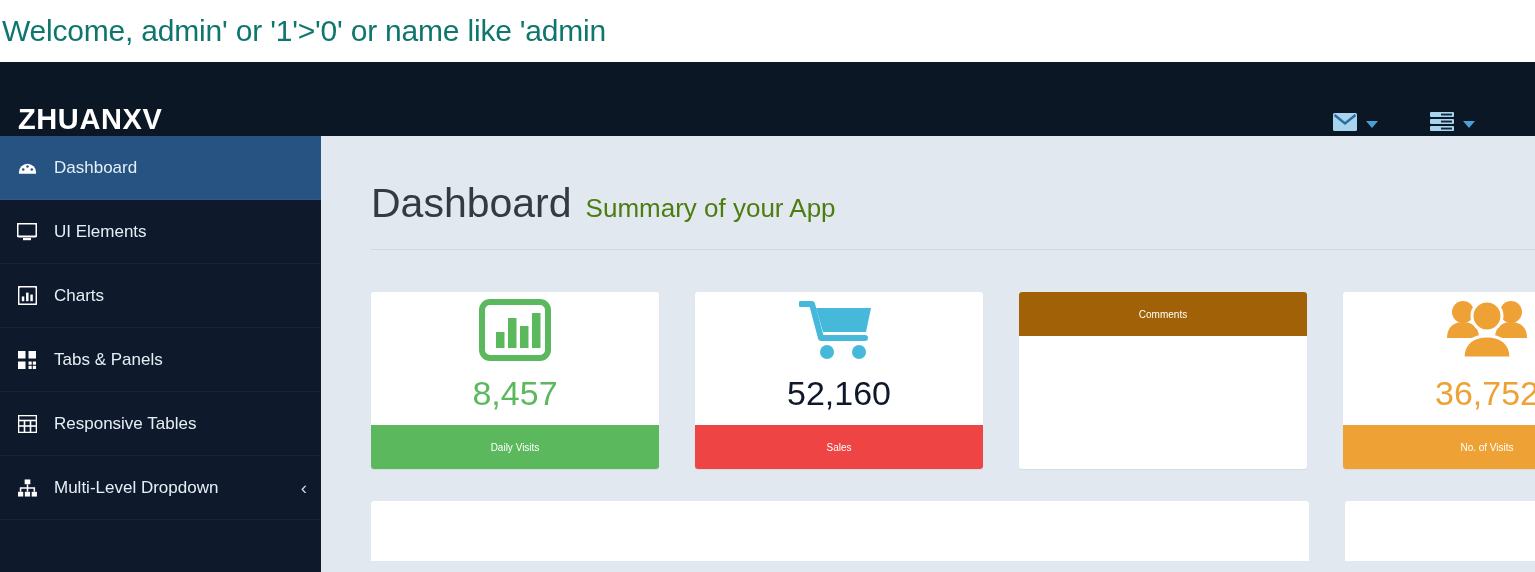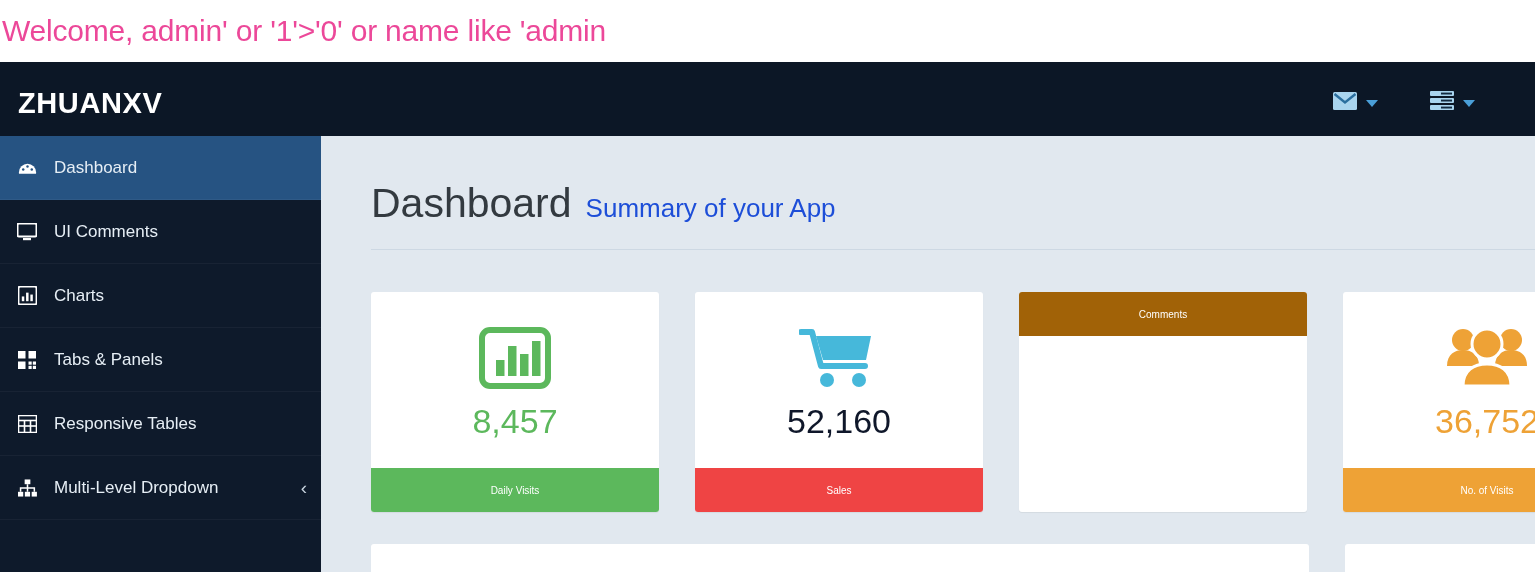--- a/index.html
+++ b/index.html
@@ -13,32 +13,32 @@
   
   .welcome-strip {
     height: 62px;
     background: #ffffff;
     display: flex;
     align-items: center;
     padding-left: 2px;
   }
   .welcome-text {
     font-size: 30px;
-    color: #ec4899;
+    color: #0f766e;
     font-weight: 400;
     letter-spacing: -0.2px;
     white-space: nowrap;
   }
 
   
   .navbar {
     height: 74px;
     background: #0c1726;
     display: flex;
-    align-items: center;
+    align-items: flex-end;
     justify-content: space-between;
     padding: 8px 60px 0 18px;
     position: relative;
   }
   .brand {
     color: #ffffff;
     font-size: 29px;
     font-weight: 700;
     letter-spacing: 0.6px;
   }
@@ -105,38 +105,38 @@
   }
   .page-head {
     display: flex;
     align-items: baseline;
     gap: 14px;
     padding-bottom: 22px;
     border-bottom: 1px solid #cdd8e3;
     margin-right: 0;
   }
   .page-title { font-size: 41px; color: #333a40; font-weight: 400; }
-  .page-sub { font-size: 26px; color: #1d4ed8; font-weight: 400; }
+  .page-sub { font-size: 26px; color: #4d7c0f; font-weight: 400; }
 
   
   .cards { display: flex; gap: 36px; margin-top: 42px; }
   .card {
     width: 288px;
     flex: 0 0 288px;
     background: #ffffff;
     border-radius: 3px;
     overflow: hidden;
     box-shadow: 0 1px 1px rgba(0,0,0,0.06);
   }
   .card-body {
-    height: 176px;
+    height: 133px;
     display: flex;
     flex-direction: column;
     align-items: center;
-    justify-content: center;
+    justify-content: flex-start;
     gap: 6px;
   }
   .card-ico { height: 76px; display: flex; align-items: center; }
   .card-num { font-size: 34px; font-weight: 400; }
   .card-foot {
     height: 44px;
     display: flex;
     align-items: center;
     justify-content: center;
     color: #ffffff;
@@ -214,21 +214,21 @@
       <span class="side-label">Dashboard</span>
     </div>
 
     <div class="side-item">
       <span class="side-ico">
         <svg width="20" height="18" viewBox="0 0 20 18">
           <rect x="0.5" y="0.5" width="19" height="13" rx="1.5" fill="none" stroke="#ffffff" stroke-width="2"></rect>
           <rect x="6" y="15" width="8" height="2.2" fill="#ffffff"></rect>
         </svg>
       </span>
-      <span class="side-label">UI Comments</span>
+      <span class="side-label">UI Elements</span>
     </div>
 
     <div class="side-item">
       <span class="side-ico">
         <svg width="19" height="19" viewBox="0 0 20 20">
           <rect x="0.5" y="0.5" width="19" height="19" rx="2" fill="none" stroke="#ffffff" stroke-width="2"></rect>
           <rect x="4" y="11" width="2.6" height="5" fill="#ffffff"></rect>
           <rect x="8.5" y="7" width="2.6" height="9" fill="#ffffff"></rect>
           <rect x="13" y="9" width="2.6" height="7" fill="#ffffff"></rect>
         </svg>

